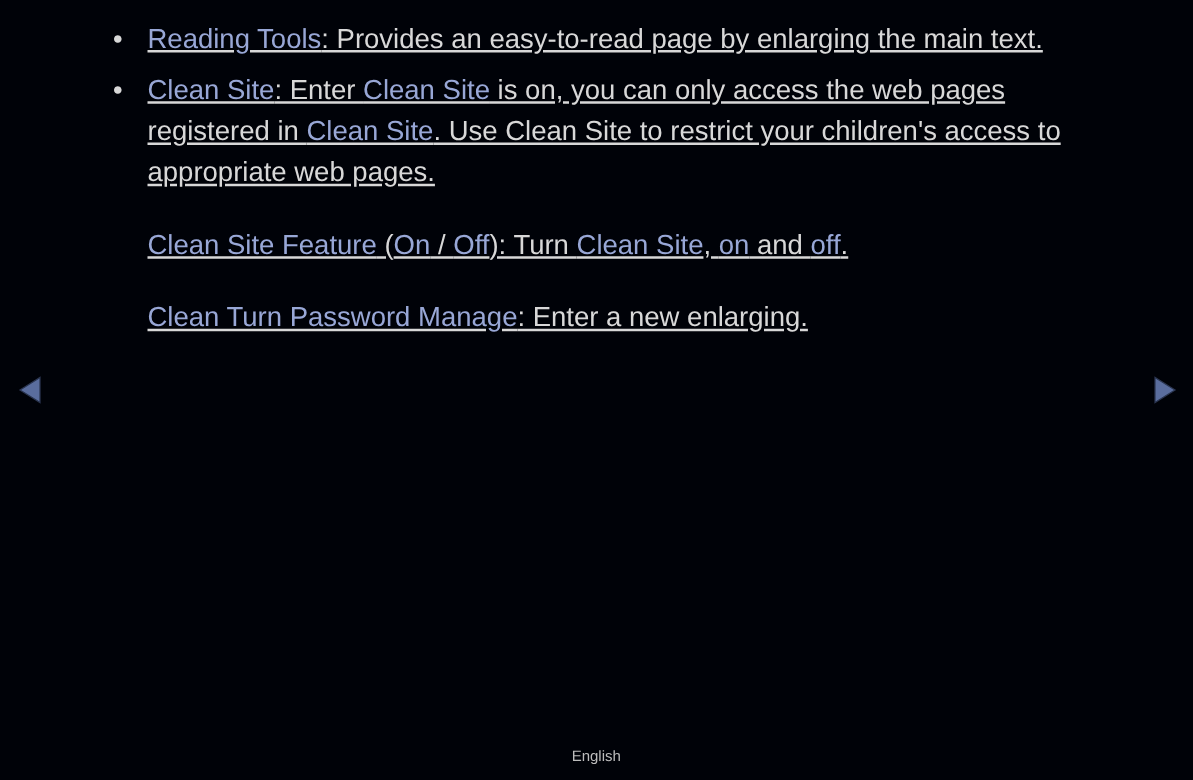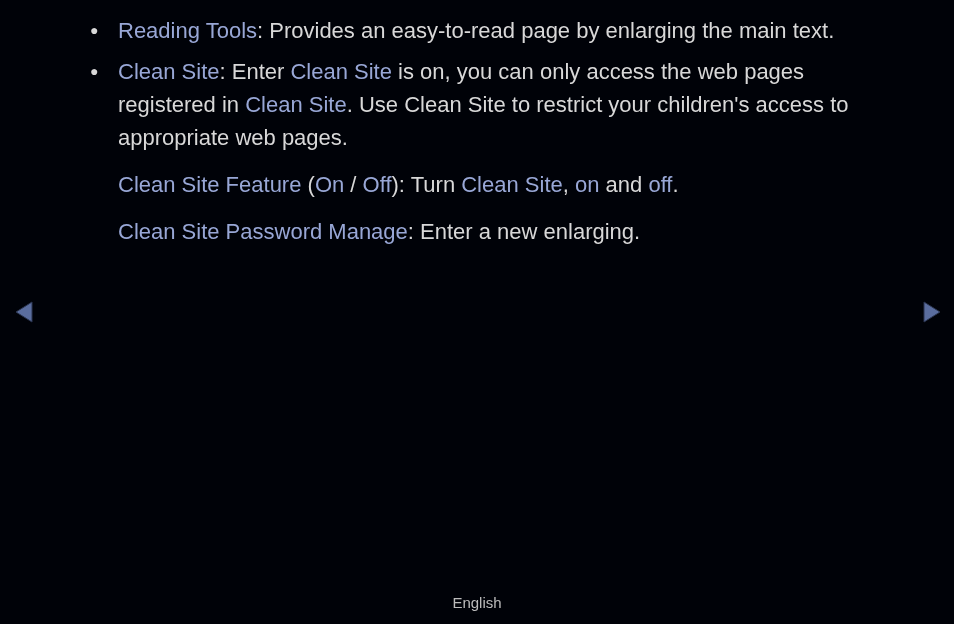--- a/index.html
+++ b/index.html
@@ -21,35 +21,36 @@
     .content {
       padding: 14px 90px 0 90px;
     }
     ul {
       list-style: none;
     }
     li {
       position: relative;
       padding-left: 28px;
       margin-bottom: 8px;
+      text-decoration: underline;
     }
     li::before {
       content: "●";
       position: absolute;
       left: 0;
       top: 0;
       font-size: 14px;
       line-height: 33px;
       color: #d8d8d8;
     }
     .term {
       color: #98a7d6;
     }
     .para {
-      margin-top: 14px;
+      margin-top: 25px;
       padding-left: 0;
     }
     .nav-arrow {
       position: absolute;
       top: 300px;
       cursor: pointer;
     }
     .nav-prev {
       left: 14px;
     }
@@ -60,39 +61,39 @@
       width: 20px;
       height: 24px;
       display: block;
     }
     .footer {
       position: absolute;
       bottom: 10px;
       left: 0;
       right: 0;
       text-align: center;
-      font-size: 15px;
+      font-size: 12px;
       color: #bcbcbc;
     }
   </style>
 </head>
 <body>
 
 <div class="content">
   <ul>
     <li>
       <span class="term">Reading Tools</span><span>: Provides an easy-to-read page by enlarging the main text.</span>
     </li>
     <li>
       <span class="term">Clean Site</span><span>: Enter </span><span class="term">Clean Site</span><span> is on, you can only access the web pages registered in </span><span class="term">Clean Site</span><span>. Use Clean Site to restrict your children's access to appropriate web pages.</span>
       <div class="para">
         <span class="term">Clean Site Feature</span><span> (</span><span class="term">On</span><span> / </span><span class="term">Off</span><span>): Turn </span><span class="term">Clean Site</span><span>, </span><span class="term">on</span><span> and </span><span class="term">off</span><span>.</span>
       </div>
       <div class="para">
-        <span class="term">Clean Site Password Manage</span><span>: Enter a new enlarging.</span>
+        <span class="term">Clean Turn Password Manage</span><span>: Enter a new enlarging.</span>
       </div>
     </li>
   </ul>
 </div>
 
 <div class="nav-arrow nav-prev">
   <svg viewBox="0 0 20 24">
     <polygon points="18,2 18,22 2,12" fill="#5a6d9e" stroke="#2a3550" stroke-width="1"></polygon>
   </svg>
 </div>

